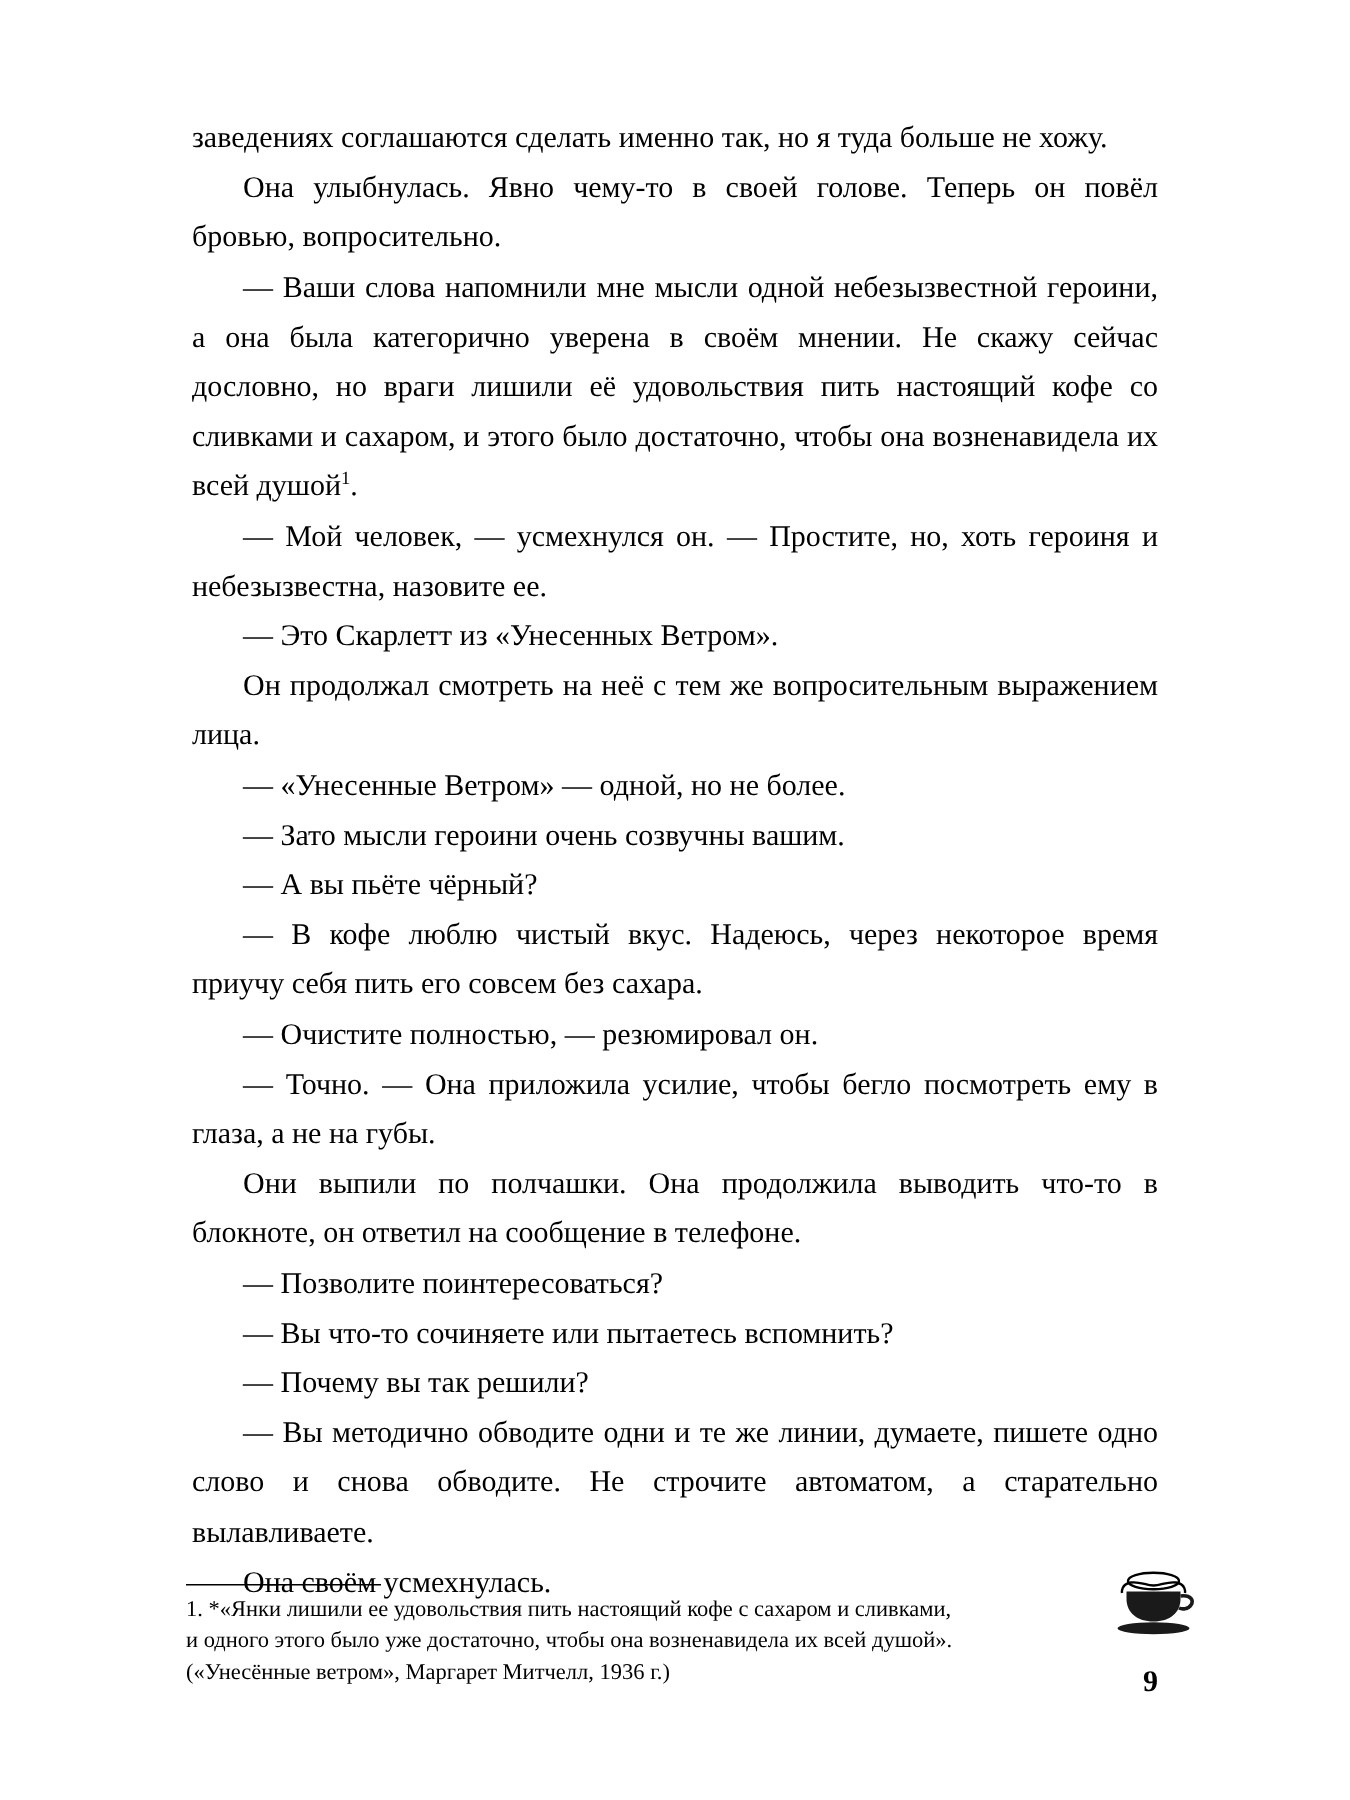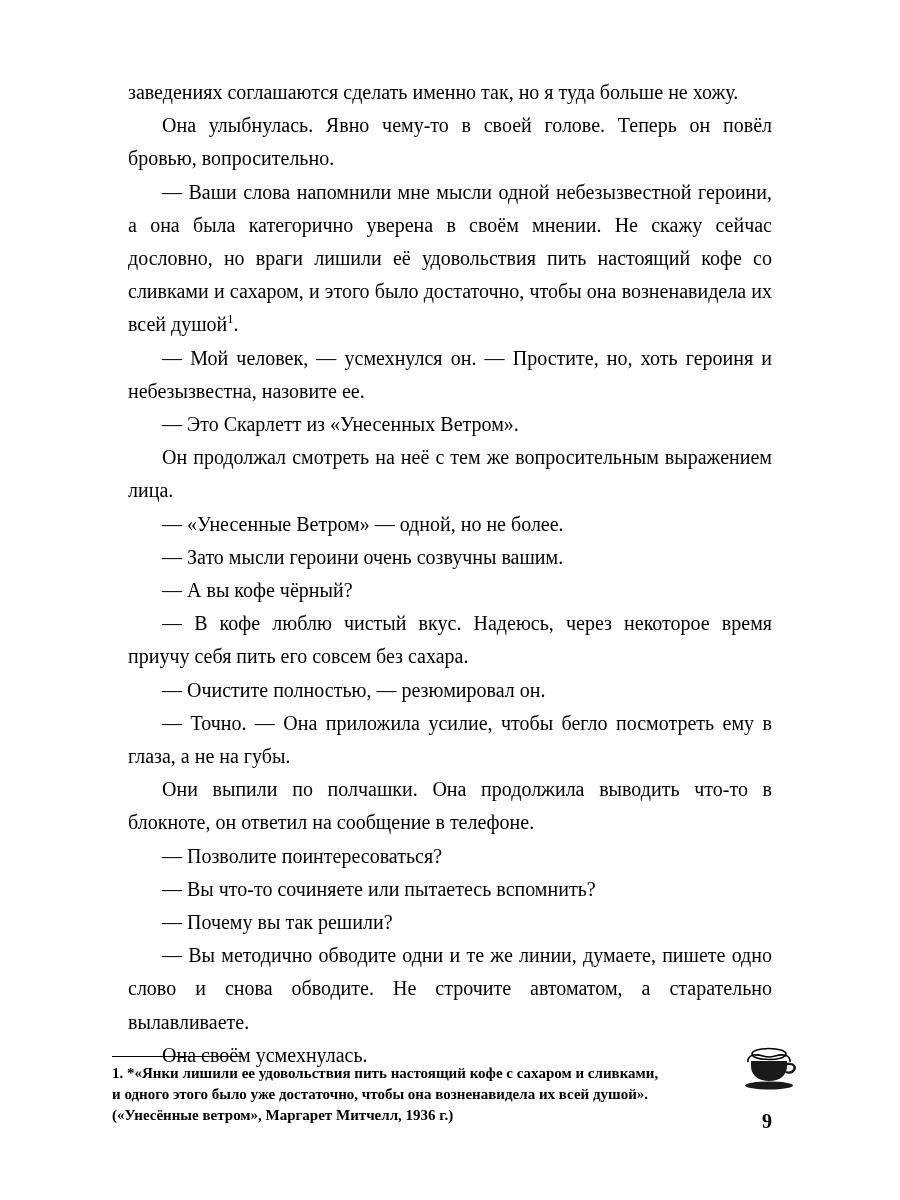--- a/index.html
+++ b/index.html
@@ -37,24 +37,23 @@
   .noindent {
     text-indent: 0;
   }
   sup {
     font-size: 0.62em;
     vertical-align: super;
     line-height: 0;
   }
   .footnote-area {
     position: absolute;
-    left: 112px;
+    left: 124px;
     top: 1056px;
     width: 645px;
-    font-weight: bold;
   }
   .footnote-rule {
     width: 130px;
     height: 1px;
     background: #000;
     margin: 0 0 6px 0;
   }
   .footnote-text {
     font-size: 15px;
     line-height: 21px;
@@ -87,21 +86,21 @@
 
   <div class="body-text">
     <p class="noindent">заведениях соглашаются сделать именно так, но я туда больше не хожу.</p>
     <p class="indent">Она улыбнулась. Явно чему-то в своей голове. Теперь он повёл бровью, вопросительно.</p>
     <p class="indent"><span>— Ваши слова напомнили мне мысли одной небезызвестной героини, а она была категорично уверена в своём мнении. Не скажу сейчас дословно, но враги лишили её удовольствия пить настоящий кофе со сливками и сахаром, и этого было достаточно, чтобы она возненавидела их всей душой</span><sup>1</sup><span>.</span></p>
     <p class="indent">— Мой человек, — усмехнулся он. — Простите, но, хоть героиня и небезызвестна, назовите ее.</p>
     <p class="indent">— Это Скарлетт из «Унесенных Ветром».</p>
     <p class="indent">Он продолжал смотреть на неё с тем же вопросительным выражением лица.</p>
     <p class="indent">— «Унесенные Ветром» — одной, но не более.</p>
     <p class="indent">— Зато мысли героини очень созвучны вашим.</p>
-    <p class="indent">— А вы кофе чёрный?</p>
+    <p class="indent">— А вы пьёте чёрный?</p>
     <p class="indent">— В кофе люблю чистый вкус. Надеюсь, через некоторое время приучу себя пить его совсем без сахара.</p>
     <p class="indent">— Очистите полностью, — резюмировал он.</p>
     <p class="indent">— Точно. — Она приложила усилие, чтобы бегло посмотреть ему в глаза, а не на губы.</p>
     <p class="indent">Они выпили по полчашки. Она продолжила выводить что-то в блокноте, он ответил на сообщение в телефоне.</p>
     <p class="indent">— Позволите поинтересоваться?</p>
     <p class="indent">— Вы что-то сочиняете или пытаетесь вспомнить?</p>
     <p class="indent">— Почему вы так решили?</p>
     <p class="indent">— Вы методично обводите одни и те же линии, думаете, пишете одно слово и снова обводите. Не строчите автоматом, а старательно вылавливаете.</p>
     <p class="indent">Она своём усмехнулась.</p>
   </div>

